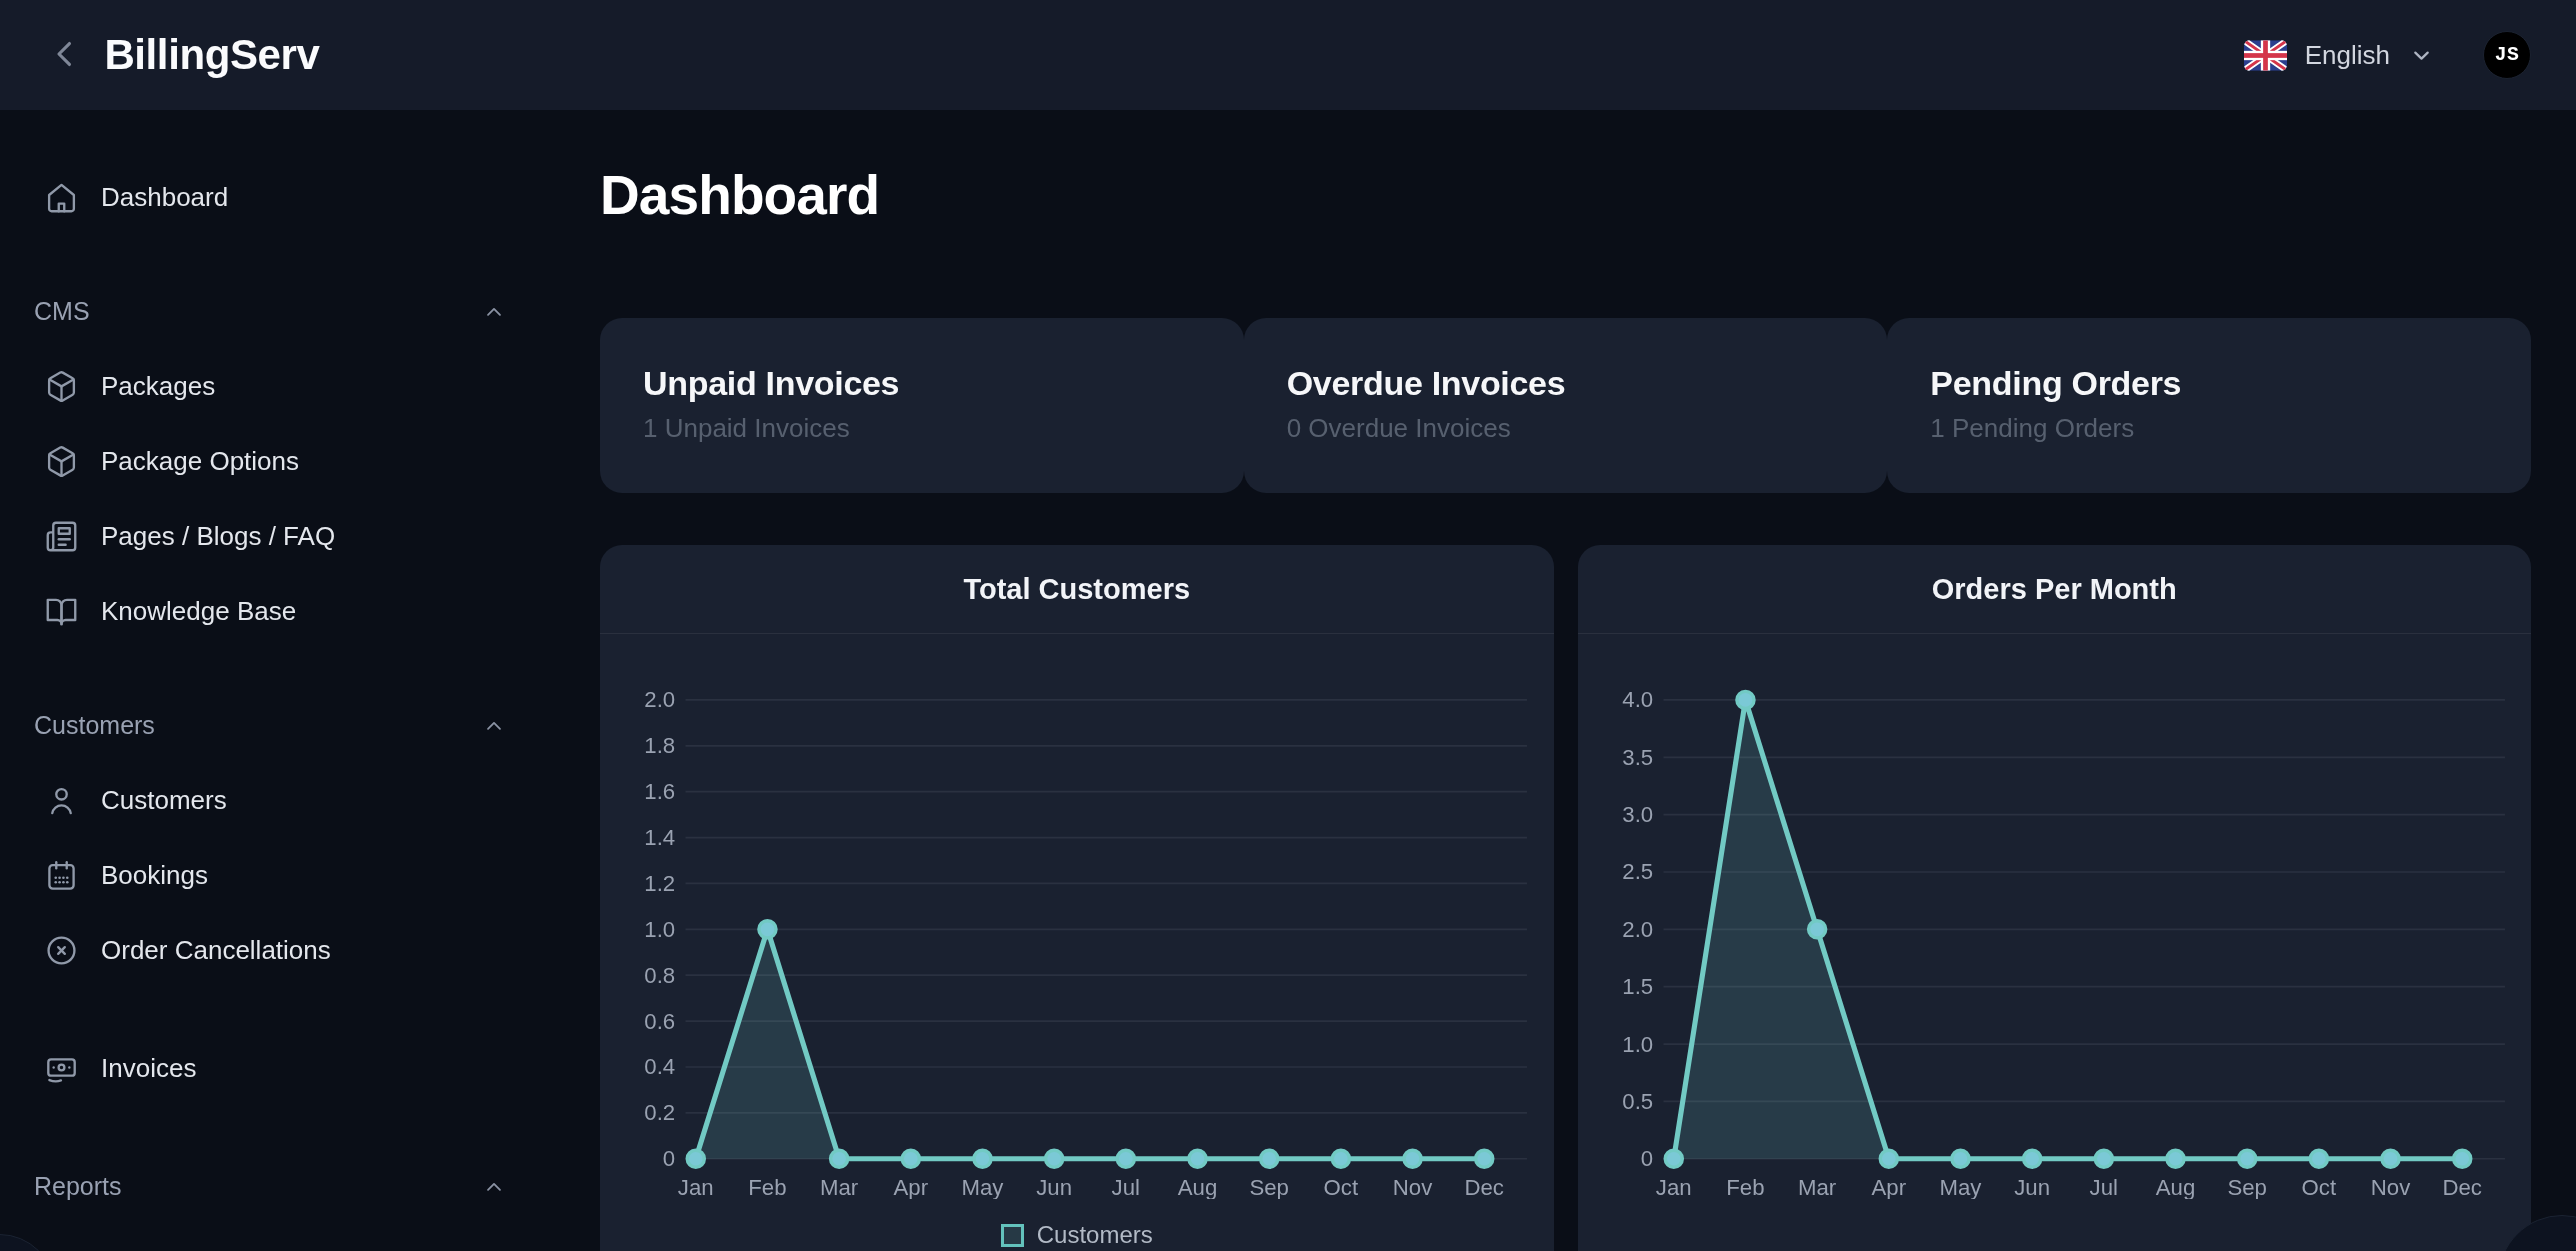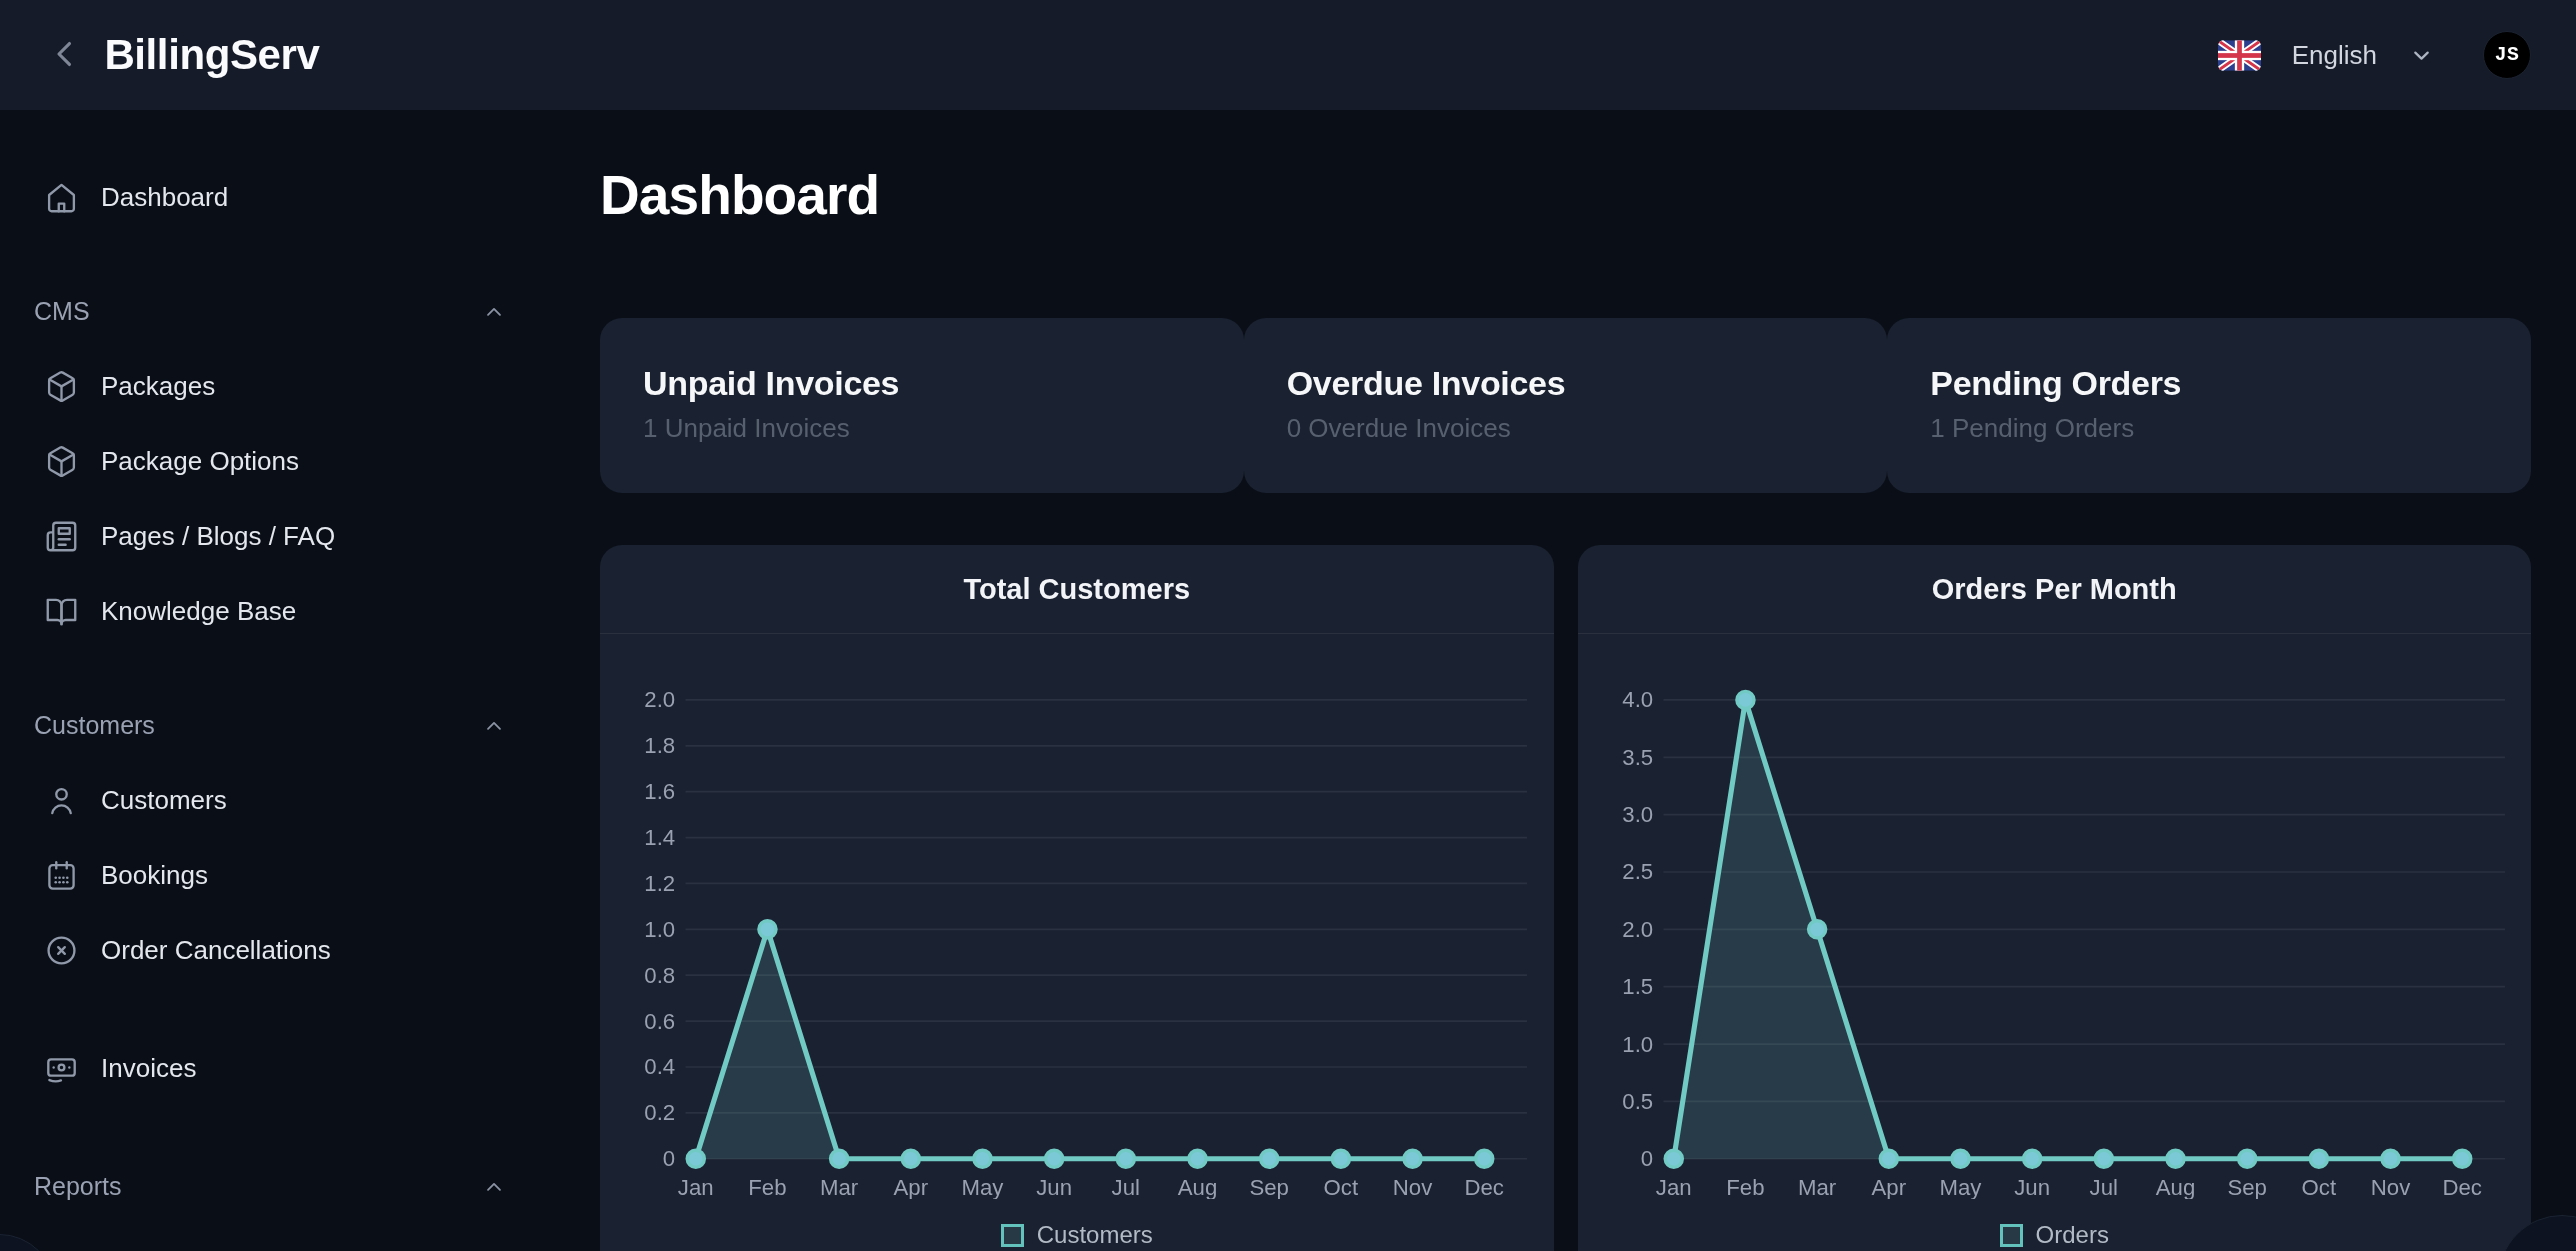--- a/index.html
+++ b/index.html
@@ -22,21 +22,21 @@
     width:48px; height:48px; color:#7f8797;
     display:flex; align-items:center; justify-content:center;
   }
   .back-btn svg { width:38px; height:38px; }
   .brand {
     font-size:42px; font-weight:700; color:#fafbfd;
     margin-left:15.4px; letter-spacing:-0.4px;
   }
   .header-right { margin-left:auto; display:flex; align-items:center; }
   .lang-selector {
-    display:flex; align-items:center; gap:31px; cursor:pointer;
+    display:flex; align-items:center; gap:18px; cursor:pointer;
   }
   .flag-wrap {
     width:43px; height:31px; border-radius:6px; overflow:hidden;
     display:inline-flex; flex:none;
   }
   .flag-wrap svg { width:100%; height:100%; display:block; }
   .lang-label { font-size:26px; color:#d2d6df; }
   .lang-chevron { color:#aeb5c2; display:flex; }
   .lang-chevron svg { width:27px; height:27px; }
   .avatar {
@@ -397,24 +397,20 @@
             <circle cx="363.4545454545455" cy="613" r="10" fill="#7bc9d6" stroke="#72cac4" stroke-width="4"></circle>
             <circle cx="447.27272727272725" cy="613" r="10" fill="#7bc9d6" stroke="#72cac4" stroke-width="4"></circle>
             <circle cx="531.090909090909" cy="613" r="10" fill="#7bc9d6" stroke="#72cac4" stroke-width="4"></circle>
             <circle cx="614.909090909091" cy="613" r="10" fill="#7bc9d6" stroke="#72cac4" stroke-width="4"></circle>
             <circle cx="698.7272727272727" cy="613" r="10" fill="#7bc9d6" stroke="#72cac4" stroke-width="4"></circle>
             <circle cx="782.5454545454545" cy="613" r="10" fill="#7bc9d6" stroke="#72cac4" stroke-width="4"></circle>
             <circle cx="866.3636363636364" cy="613" r="10" fill="#7bc9d6" stroke="#72cac4" stroke-width="4"></circle>
             <circle cx="950.1818181818181" cy="613" r="10" fill="#7bc9d6" stroke="#72cac4" stroke-width="4"></circle>
             <circle cx="1034" cy="613" r="10" fill="#7bc9d6" stroke="#72cac4" stroke-width="4"></circle>
           </svg>
-          <div class="legend">
-            <span class="legend-box"></span>
-            <span class="legend-label">Orders</span>
-          </div>
         </article>
       </section>
   </main>
 </div>
 
 <div class="corner-bubble left"></div>
 <div class="corner-bubble right"></div>
 
 
 </body></html>

